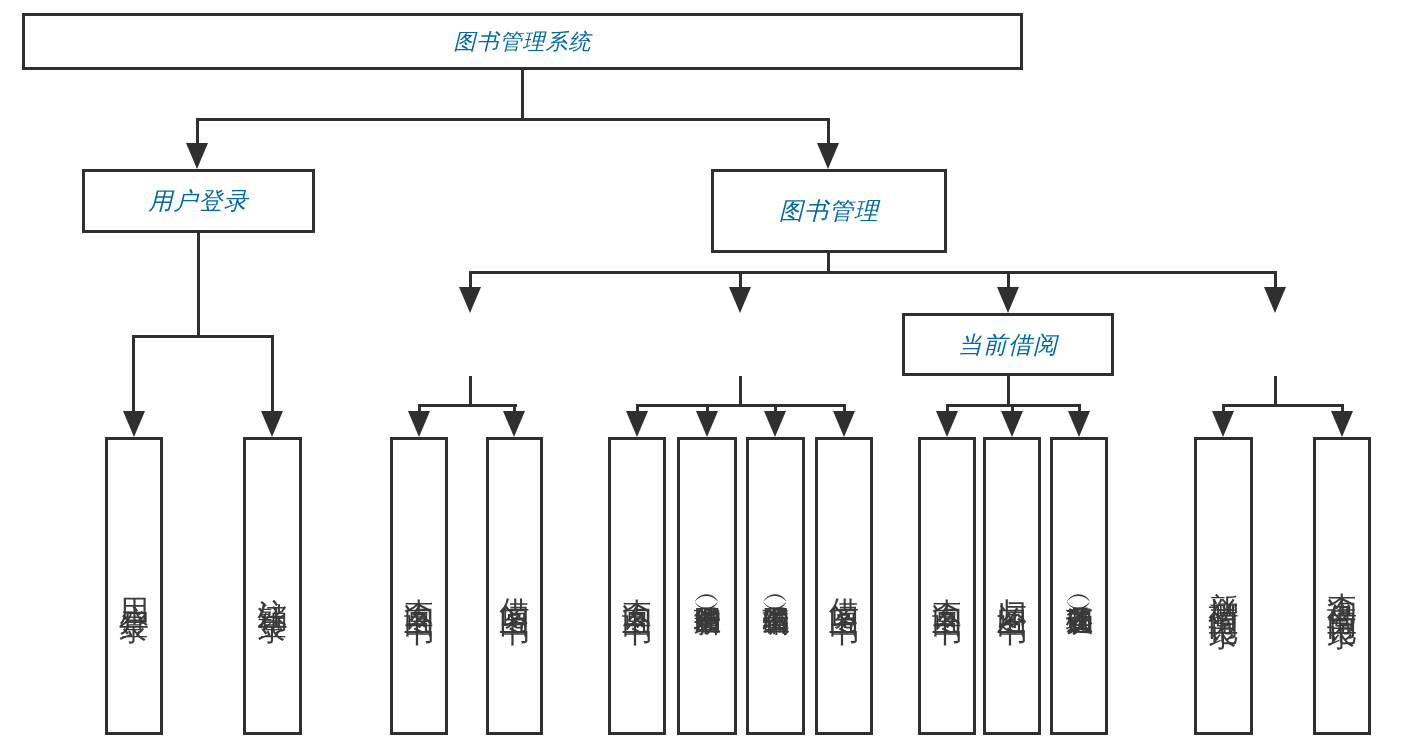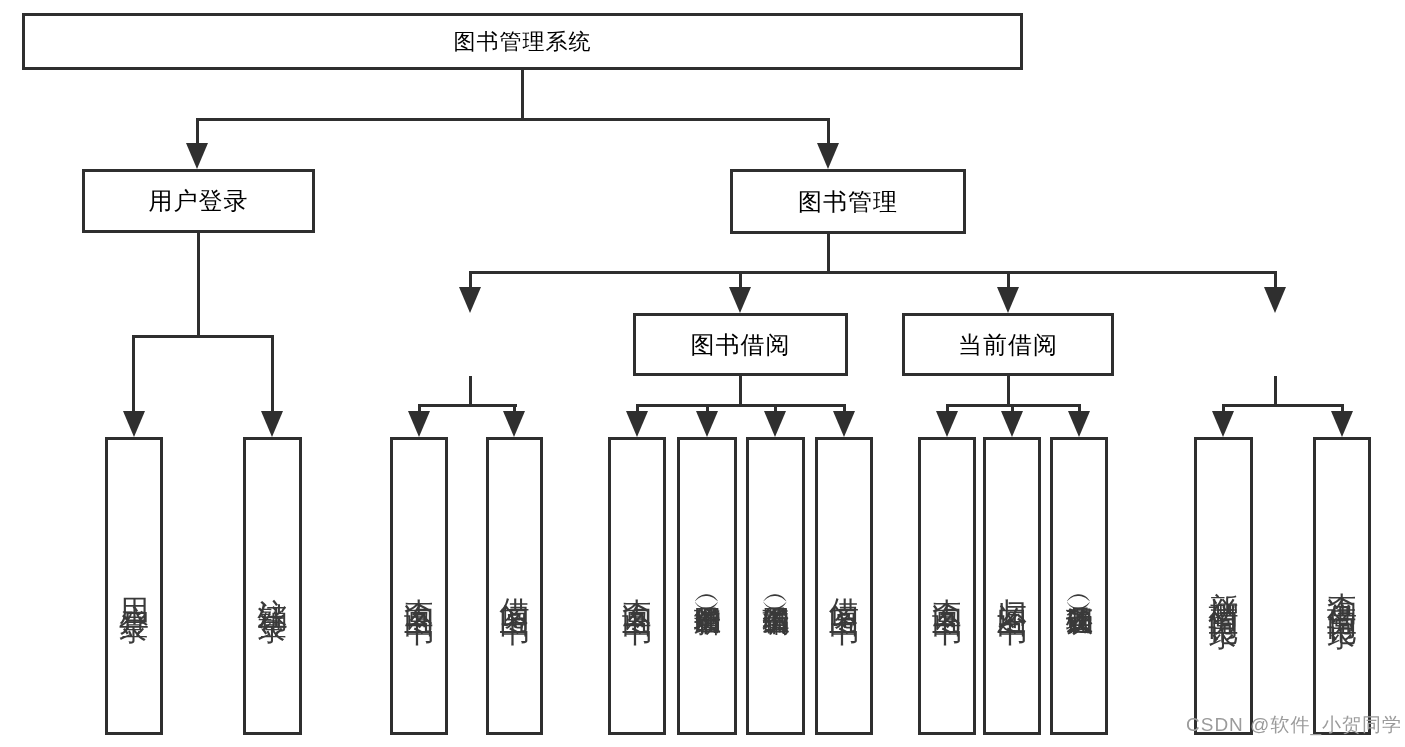--- a/index.html
+++ b/index.html
@@ -8,21 +8,21 @@
     font-family:"Liberation Sans","DejaVu Sans",sans-serif;
     position:relative;
   }
   .stage{position:absolute;left:0;top:0;width:1405px;height:747px;background:#ffffff;}
   .box{
     position:absolute;box-sizing:border-box;
     border:3px solid #2f2f2f;background:#ffffff;
     display:flex;align-items:center;justify-content:center;
     z-index:2;
   }
-  .hlabel{font-size:24px;color:#000000;letter-spacing:1px;white-space:nowrap;}
+  .hlabel{font-size:24px;color:#0369a1;letter-spacing:1px;white-space:nowrap;font-style:italic;}
   .rootlabel{font-size:22px;}
   .vlabel{
     writing-mode:vertical-rl;text-orientation:mixed;
     font-size:30px;letter-spacing:6px;line-height:1;color:#3a3a3a;
   }
   .vlabel.dense{font-size:27px;letter-spacing:0;}
   .vline{position:absolute;width:3px;background:#2f2f2f;z-index:1;}
   .hline{position:absolute;height:3px;background:#2f2f2f;z-index:1;}
   .arrow{
     position:absolute;width:0;height:0;z-index:1;
@@ -98,27 +98,24 @@
   <div class="arrow" style="left:1212px;top:411px"></div>
   <div class="arrow" style="left:1331px;top:411px"></div>
 
   <div class="box" style="left:22px;top:13px;width:1001px;height:57px">
     <span class="hlabel rootlabel">图书管理系统</span>
   </div>
 
   <div class="box" style="left:82px;top:169px;width:233px;height:64px">
     <span class="hlabel">用户登录</span>
   </div>
-  <div class="box" style="left:730px;top:169px;width:236px;height:65px">
+  <div class="box" style="left:711px;top:169px;width:236px;height:84px">
     <span class="hlabel">图书管理</span>
   </div>
 
-  <div class="box" style="left:633px;top:313px;width:215px;height:63px">
-    <span class="hlabel">图书借阅</span>
-  </div>
   <div class="box" style="left:902px;top:313px;width:212px;height:63px">
     <span class="hlabel">当前借阅</span>
   </div>
 
   <div class="box" style="left:105px;top:437px;width:58px;height:298px">
     <span class="vlabel">用户登录</span>
   </div>
   <div class="box" style="left:243px;top:437px;width:59px;height:298px">
     <span class="vlabel">注销登录</span>
   </div>
@@ -153,15 +150,14 @@
     <span class="vlabel dense">确认归还（管理员）</span>
   </div>
 
   <div class="box" style="left:1194px;top:437px;width:59px;height:298px">
     <span class="vlabel">新增借阅记录</span>
   </div>
   <div class="box" style="left:1313px;top:437px;width:58px;height:298px">
     <span class="vlabel">查询借阅记录</span>
   </div>
 
-  <div class="watermark">CSDN @软件_小贺同学</div>
 
 </div>
 
 </body></html>

